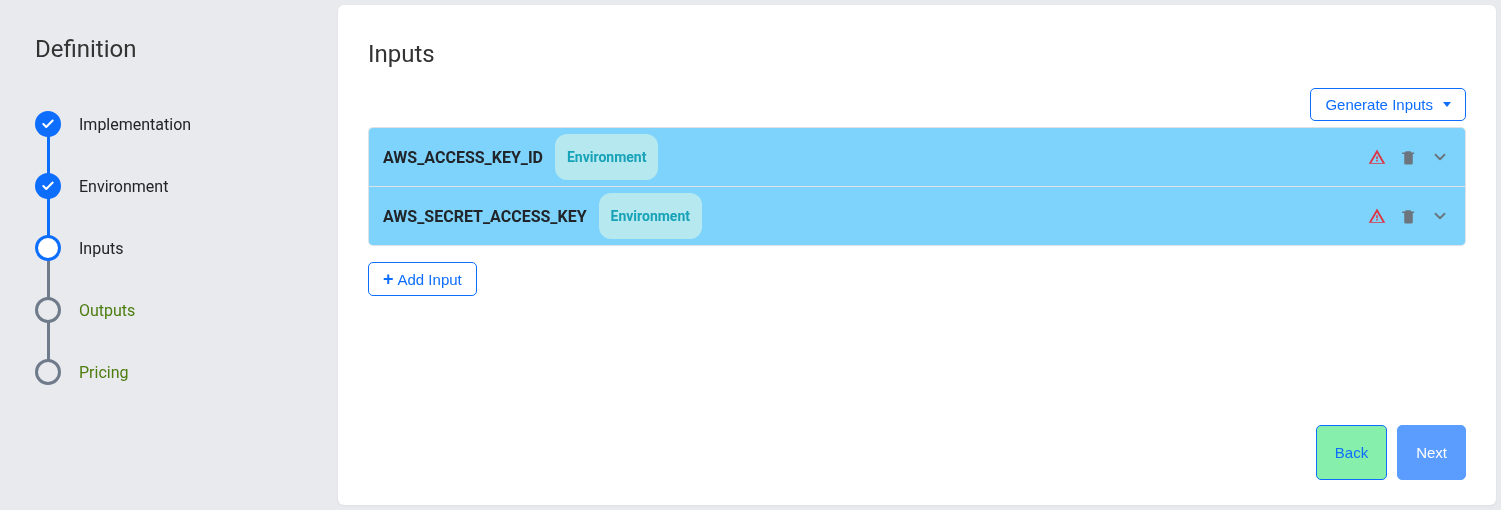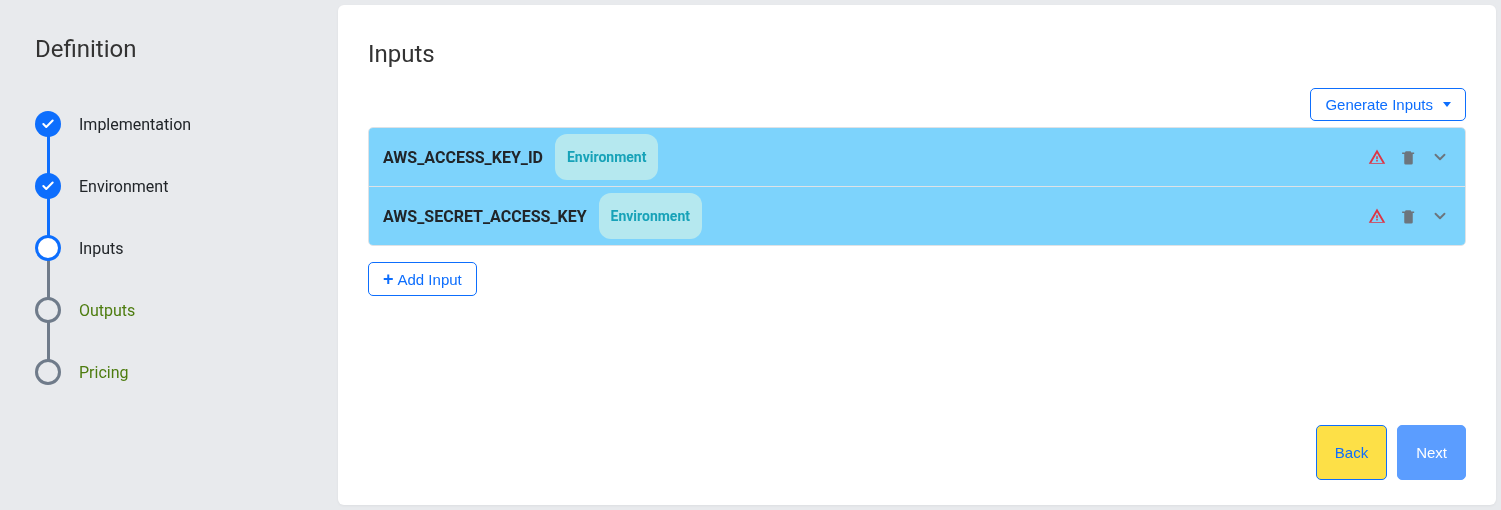--- a/index.html
+++ b/index.html
@@ -193,21 +193,21 @@
       font-weight: 700;
       line-height: 1;
     }
     .footer {
       margin-top: auto;
       display: flex;
       justify-content: flex-end;
       gap: 10px;
     }
     .btn-back {
-      background: #fde047;
+      background: #86efac;
       border: 1px solid #0d6efd;
       color: #0d6efd;
       border-radius: 5px;
       padding: 8px 18px;
       font-size: 15px;
       cursor: pointer;
     }
     .btn-next {
       background: #5b9dff;
       border: 1px solid #5b9dff;

